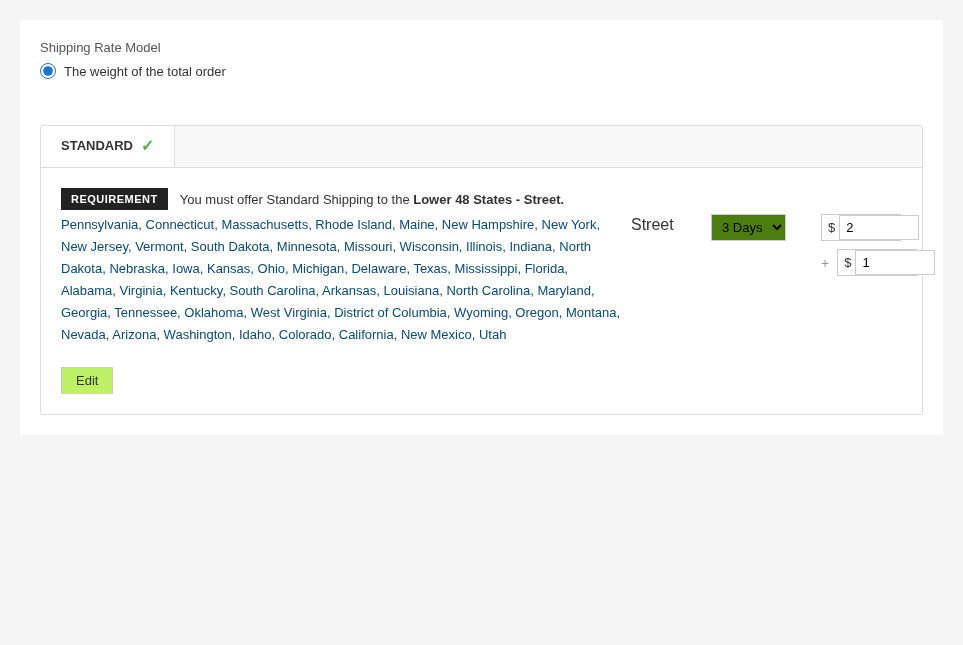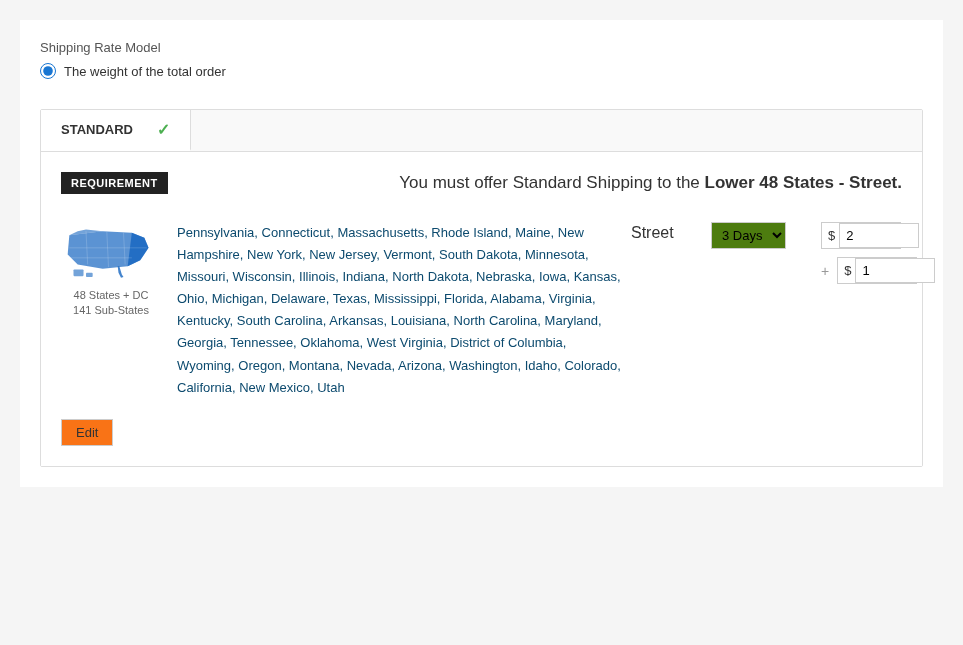--- a/index.html
+++ b/index.html
@@ -16,21 +16,21 @@
       max-width: 940px;
     }
     .section-title {
       font-size: 13px;
       color: #555;
       margin-bottom: 8px;
     }
     .radio-group {
       display: flex;
       gap: 24px;
-      margin-bottom: 30px;
+      margin-bottom: 46px;
     }
     .radio-item {
       display: flex;
       align-items: center;
       gap: 8px;
       cursor: pointer;
     }
     .radio-item input[type="radio"] {
       accent-color: #1976d2;
       width: 16px;
@@ -48,21 +48,21 @@
       display: flex;
       border-bottom: 1px solid #ddd;
       background: #f9f9f9;
     }
     .tab-item {
       padding: 10px 20px;
       font-weight: bold;
       font-size: 13px;
       display: flex;
       align-items: center;
-      gap: 24px;
+      gap: 8px;
       border-bottom: 2px solid transparent;
       background: #fff;
       border-right: 1px solid #ddd;
       cursor: pointer;
     }
     .tab-item.active {
       border-bottom: 2px solid #fff;
       background: #fff;
     }
     .checkmark {
@@ -70,33 +70,31 @@
       font-size: 16px;
     }
     .tab-content {
       padding: 20px;
       background: #fff;
     }
     .requirement-bar {
       display: flex;
       align-items: center;
       gap: 12px;
-      margin-bottom: 24px;
-      justify-content: space-between;
     }
     .requirement-badge {
       background: #222;
       color: #fff;
       padding: 5px 10px;
       font-size: 11px;
       font-weight: bold;
       letter-spacing: 0.5px;
     }
     .requirement-text {
-      font-size: 17px;
+      font-size: 13px;
       color: #333;
     }
     .requirement-text strong {
       font-weight: bold;
     }
     .table-header-row {
       display: grid;
       grid-template-columns: 560px 90px 110px 120px 40px;
       padding: 0 0 8px 0;
       border-bottom: 1px solid #eee;
@@ -148,21 +146,21 @@
       flex-direction: column;
       gap: 6px;
     }
     .rate-plus {
       color: #999;
       font-size: 14px;
     }
     .edit-btn {
       margin-top: 20px;
       border: 1px solid #ccc;
-      background: #f97316;
+      background: #bef264;
       padding: 5px 14px;
       font-size: 13px;
       cursor: pointer;
       color: #333;
     }
     select {
       border: 1px solid #ccc;
       padding: 4px 6px;
       font-size: 13px;
       background: #4d7c0f;
@@ -243,44 +241,20 @@
           <span>You must offer Standard Shipping to the </span><strong>Lower 48 States - Street.</strong>
         </span>
       </div>
 
       
 
       
       <div class="grid-main">
 
         <div class="region-col">
-          <div class="map-cell">
-
-            <svg class="map-svg" viewBox="0 0 120 70">
-              <path d="M10,15 L50,10 L85,12 L100,18 L105,30 L95,45 L80,52 L50,55 L20,50 L8,38 Z" fill="#1565c0" opacity="0.7"></path>
-              <path d="M85,12 L100,18 L105,30 L95,45 L80,52 L85,12" fill="#1565c0" opacity="0.8"></path>
-              <path d="M10,15 L20,10 L30,8 L50,10" fill="#1565c0" opacity="0.6"></path>
-
-              <line x1="30" y1="10" x2="32" y2="50" stroke="#fff" stroke-width="0.5" opacity="0.4"></line>
-              <line x1="55" y1="11" x2="57" y2="53" stroke="#fff" stroke-width="0.5" opacity="0.4"></line>
-              <line x1="75" y1="12" x2="77" y2="50" stroke="#fff" stroke-width="0.5" opacity="0.4"></line>
-              <line x1="10" y1="30" x2="103" y2="30" stroke="#fff" stroke-width="0.5" opacity="0.4"></line>
-              <line x1="10" y1="42" x2="85" y2="42" stroke="#fff" stroke-width="0.5" opacity="0.4"></line>
-
-              <path d="M70,52 L73,62 L75,65 L72,66 L69,60 L68,52 Z" fill="#1565c0" opacity="0.8"></path>
-
-              <rect x="15" y="56" width="12" height="8" rx="1" fill="#1565c0" opacity="0.6"></rect>
-
-              <rect x="30" y="60" width="8" height="5" rx="1" fill="#1565c0" opacity="0.6"></rect>
-            </svg>
-            <div class="map-label">
-              <div>48 States + DC</div>
-              <div>141 Sub-States</div>
-            </div>
-          </div>
 
           <div class="states-list">Pennsylvania, Connecticut, Massachusetts, Rhode Island, Maine, New Hampshire, New York, New Jersey, Vermont, South Dakota, Minnesota, Missouri, Wisconsin, Illinois, Indiana, North Dakota, Nebraska, Iowa, Kansas, Ohio, Michigan, Delaware, Texas, Mississippi, Florida, Alabama, Virginia, Kentucky, South Carolina, Arkansas, Louisiana, North Carolina, Maryland, Georgia, Tennessee, Oklahoma, West Virginia, District of Columbia, Wyoming, Oregon, Montana, Nevada, Arizona, Washington, Idaho, Colorado, California, New Mexico, Utah</div>
         </div>
 
         <div class="address-cell">
           <span>Street</span>
         </div>
 
         <div class="transit-cell">
           <select>

